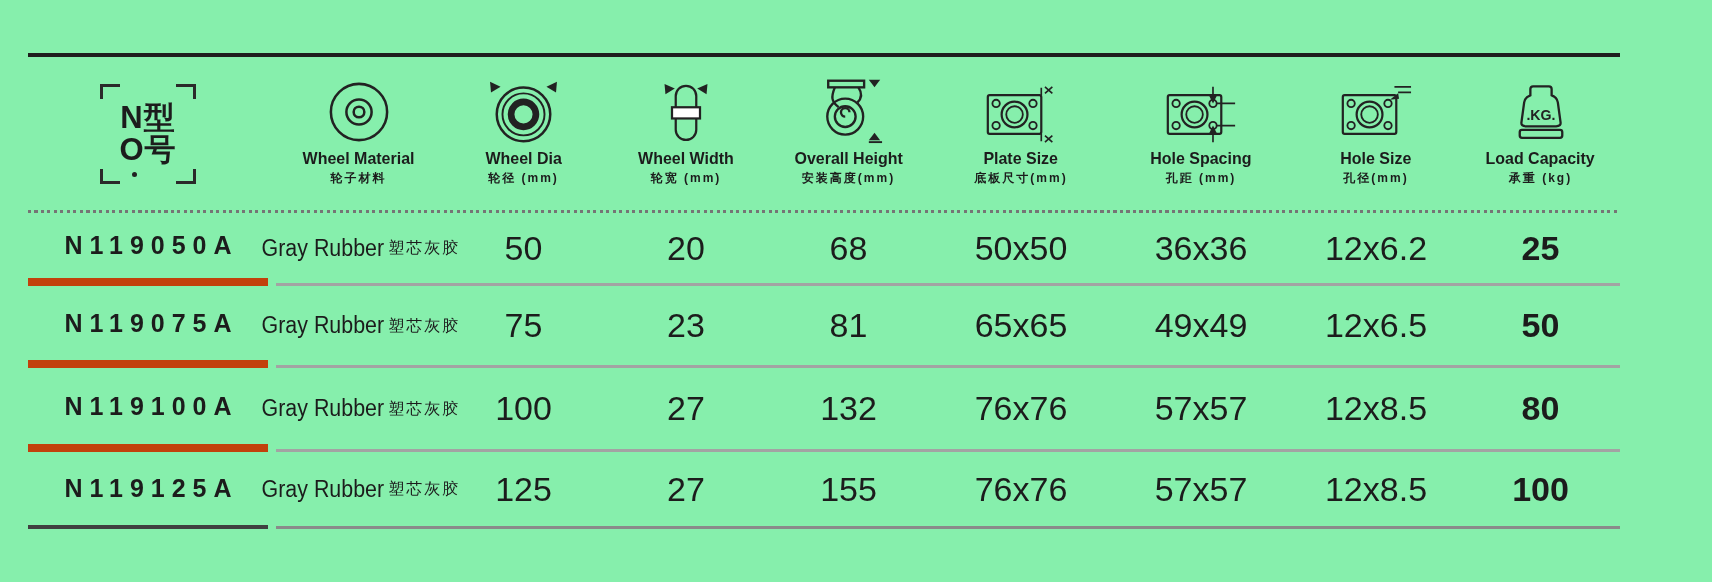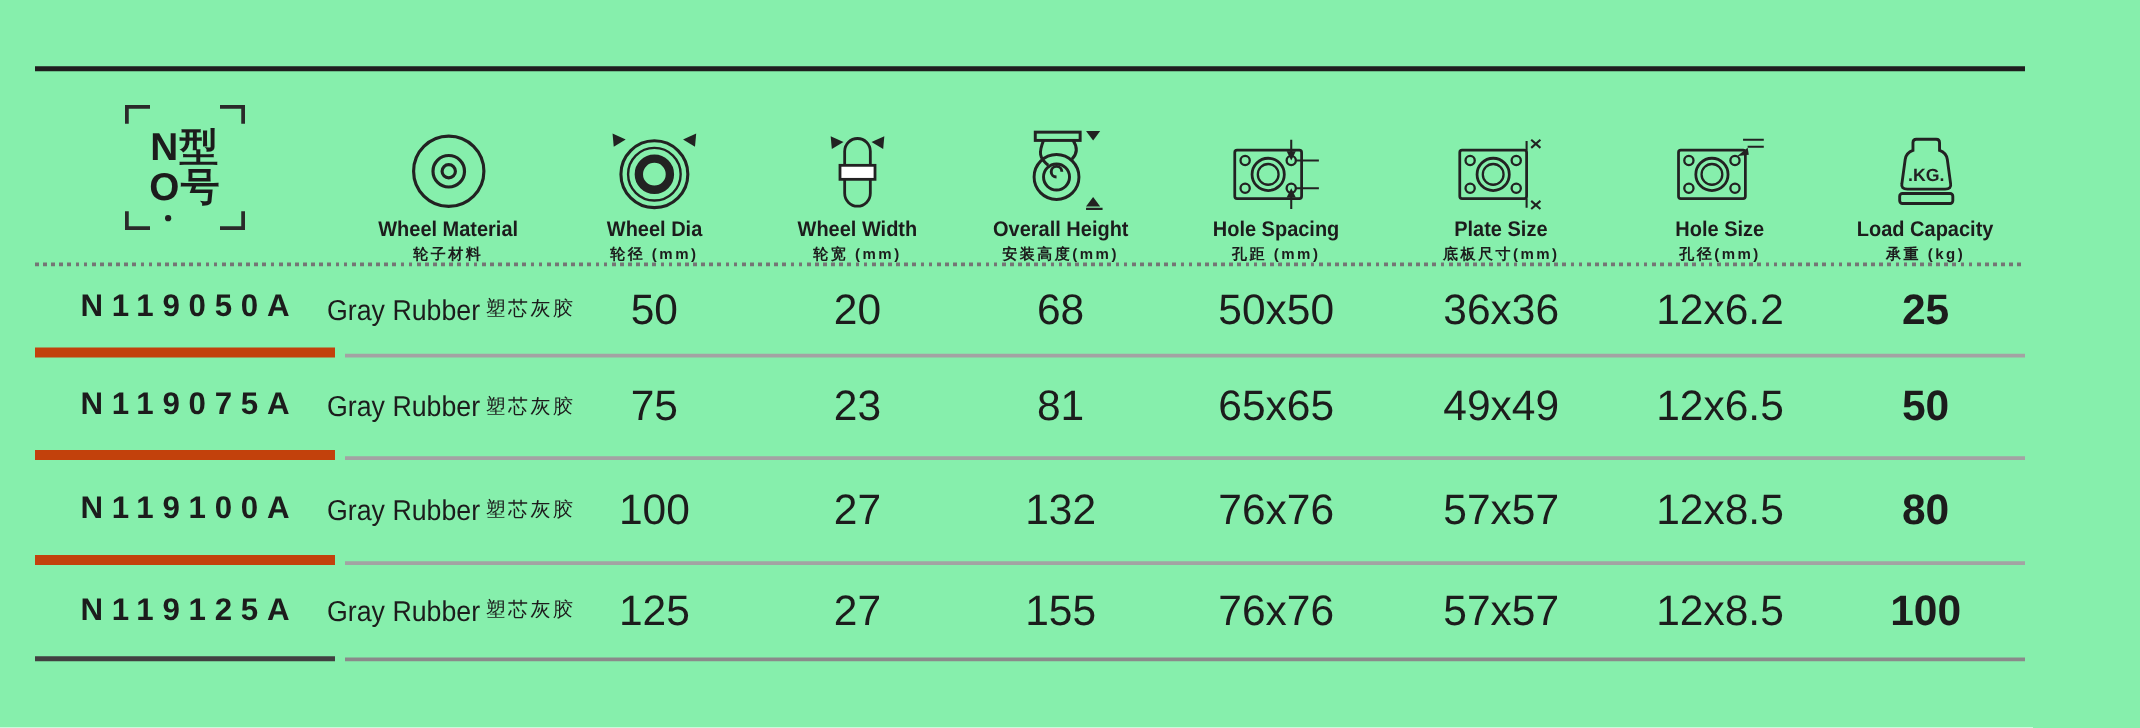--- a/index.html
+++ b/index.html
@@ -35,21 +35,20 @@
       linear-gradient(#2a2a2a,#2a2a2a),linear-gradient(#2a2a2a,#2a2a2a);
     background-position:0 0,0 0,100% 0,100% 0,0 100%,0 100%,100% 100%,100% 100%;
     background-size:20px 3px,3px 15px,20px 3px,3px 15px,20px 3px,3px 15px,20px 3px,3px 15px;
     background-repeat:no-repeat;
   }
   .bb-line{font-size:31px;font-weight:700;line-height:1.02;letter-spacing:1px;}
   .bb-dot{position:absolute;left:32px;bottom:7px;width:5px;height:5px;background:#222;border-radius:50%;}
   .th{
     display:flex;flex-direction:column;align-items:center;
     padding-top:11px;
-    margin-top:25px;
   }
   .icon-box{height:76px;display:flex;align-items:flex-end;justify-content:center;}
   .lbl-en{
     margin-top:5px;font-size:17px;font-weight:700;white-space:nowrap;
     transform:scaleX(0.94);
   }
   .lbl-zh{
     margin-top:1px;font-size:12px;font-weight:700;letter-spacing:2px;white-space:nowrap;
   }
   
@@ -162,52 +161,52 @@
               <g fill="none" stroke="#222" stroke-width="2.4">
                 <rect x="6" y="11" width="58" height="42" rx="2"></rect>
                 <circle cx="15" cy="20" r="4" stroke-width="2"></circle>
                 <circle cx="55" cy="20" r="4" stroke-width="2"></circle>
                 <circle cx="15" cy="44" r="4" stroke-width="2"></circle>
                 <circle cx="55" cy="44" r="4" stroke-width="2"></circle>
                 <circle cx="35" cy="32" r="14"></circle>
                 <circle cx="35" cy="32" r="9" stroke-width="2"></circle>
               </g>
               <g fill="none" stroke="#222" stroke-width="1.8">
-                <path d="M55 2 V14 M55 50 V62"></path>
-                <path d="M59 20 h20 M59 44 h20"></path>
-              </g>
-              <polygon points="51,12 59,12 55,20" fill="#222"></polygon>
-              <polygon points="51,52 59,52 55,44" fill="#222"></polygon>
-            </svg>
-          </div>
-          <div class="lbl-en">Hole Spacing</div>
-          <div class="lbl-zh">孔距 (mm)</div>
+                <path d="M64 11 V3 M64 53 V61"></path>
+                <path d="M68 2 l8 7 M76 2 l-8 7"></path>
+                <path d="M68 55 l8 7 M76 55 l-8 7"></path>
+              </g>
+            </svg>
+          </div>
+          <div class="lbl-en">Plate Size</div>
+          <div class="lbl-zh">底板尺寸(mm)</div>
         </div>
 
         <div class="th">
           <div class="icon-box">
             <svg viewBox="0 0 84 64" width="78" height="59">
               <g fill="none" stroke="#222" stroke-width="2.4">
                 <rect x="6" y="11" width="58" height="42" rx="2"></rect>
                 <circle cx="15" cy="20" r="4" stroke-width="2"></circle>
                 <circle cx="55" cy="20" r="4" stroke-width="2"></circle>
                 <circle cx="15" cy="44" r="4" stroke-width="2"></circle>
                 <circle cx="55" cy="44" r="4" stroke-width="2"></circle>
                 <circle cx="35" cy="32" r="14"></circle>
                 <circle cx="35" cy="32" r="9" stroke-width="2"></circle>
               </g>
               <g fill="none" stroke="#222" stroke-width="1.8">
-                <path d="M64 11 V3 M64 53 V61"></path>
-                <path d="M68 2 l8 7 M76 2 l-8 7"></path>
-                <path d="M68 55 l8 7 M76 55 l-8 7"></path>
-              </g>
-            </svg>
-          </div>
-          <div class="lbl-en">Plate Size</div>
-          <div class="lbl-zh">底板尺寸(mm)</div>
+                <path d="M55 2 V14 M55 50 V62"></path>
+                <path d="M59 20 h20 M59 44 h20"></path>
+              </g>
+              <polygon points="51,12 59,12 55,20" fill="#222"></polygon>
+              <polygon points="51,52 59,52 55,44" fill="#222"></polygon>
+            </svg>
+          </div>
+          <div class="lbl-en">Hole Spacing</div>
+          <div class="lbl-zh">孔距 (mm)</div>
         </div>
 
         <div class="th">
           <div class="icon-box">
             <svg viewBox="0 0 84 64" width="78" height="59">
               <g fill="none" stroke="#222" stroke-width="2.4">
                 <rect x="6" y="11" width="58" height="42" rx="2"></rect>
                 <circle cx="15" cy="20" r="4" stroke-width="2"></circle>
                 <circle cx="55" cy="20" r="4" stroke-width="2"></circle>
                 <circle cx="15" cy="44" r="4" stroke-width="2"></circle>

